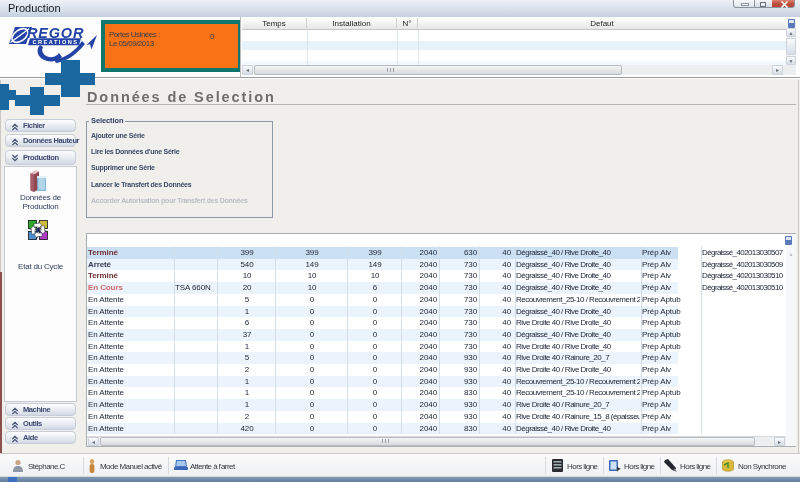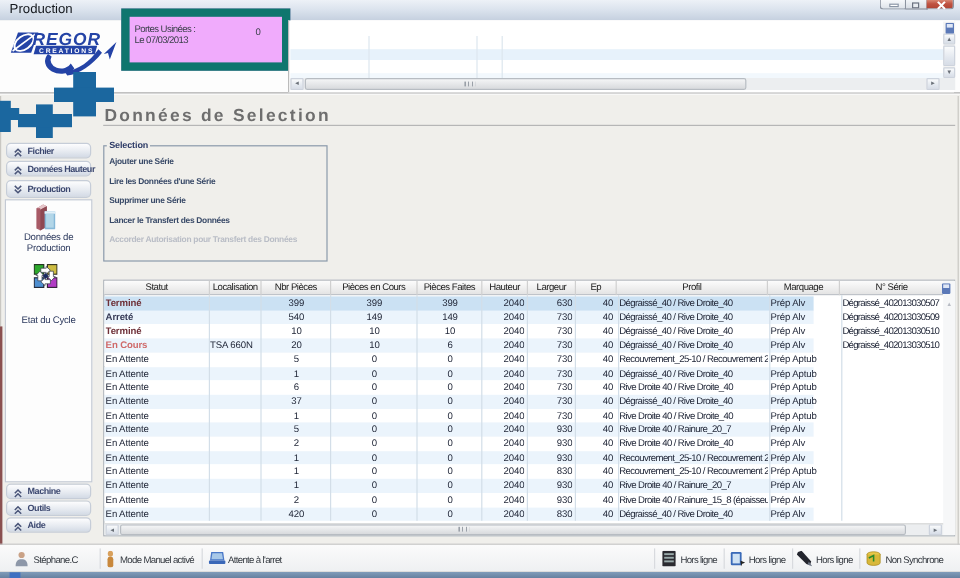--- a/index.html
+++ b/index.html
@@ -15,21 +15,21 @@
   #btnmin { left:733px; width:22px; background:linear-gradient(180deg,#f7f9fb,#dfe4ea); border-radius:0 0 0 3px; }
   #btnmax { left:755px; width:18px; background:linear-gradient(180deg,#f2f5f8,#d8dde4); border-left:none; }
   #btnclose { left:772px; width:23px; background:linear-gradient(180deg,#d98672,#c05342 45%,#b14434); border-left:none; border-radius:0 0 3px 0; }
   #minglyph { left:741px; top:3px; width:8px; height:2.5px; background:#fff; border:0.5px solid #8a95a5; }
   #maxglyph { left:760px; top:1.5px; width:6px; height:5px; border:1px solid #6b7280; background:#e8ecf0; }
 
   
   #band { left:0; top:17px; width:800px; height:61px; background:#fdfdfd; border-bottom:1px solid #9b9b9b; }
 
   
-  #portes { left:101px; top:7px; width:141px; height:52px; background:#f0abfc; border:7px solid #0f766e; font-size:8px; color:#3a3f4a; letter-spacing:-0.5px; }
+  #portes { left:101px; top:20px; width:141px; height:52px; background:#f97316; border:4px solid #0f766e; font-size:8px; color:#3a3f4a; letter-spacing:-0.5px; }
   #portes .l1 { position:absolute; left:4px; top:6px; }
   #portes .l2 { position:absolute; left:4px; top:15px; }
   #portes .v { position:absolute; left:105px; top:8px; letter-spacing:0; }
 
   
   #ttab { left:240px; top:17px; width:555px; height:60px; background:#fff; border-left:1px solid #bbb; }
   #ttab .hd { position:absolute; left:1px; top:1px; width:544px; height:12px;
      background:linear-gradient(180deg,#fff,#e6e6e6); border-bottom:1px solid #c6c6c6; }
   .thc { position:absolute; top:0; height:12px; border-right:1px solid #d2d2d2; font-size:8px; color:#222; text-align:center; line-height:12px; }
   #ttab .r1 { position:absolute; left:1px; top:13px; width:544px; height:11px; background:#fff; }
@@ -111,25 +111,31 @@
   <text x="23" y="17.6" font-size="14.5" font-weight="bold" font-style="italic" fill="#2443a6" font-family="Liberation Sans" letter-spacing="0.8">REGOR</text>
   <polygon points="26,18.2 77,18.2 75,25.2 24,25.2" fill="#2443a6"></polygon>
   <text x="28.5" y="24" font-size="5.6" font-weight="bold" fill="#fff" font-family="Liberation Sans" letter-spacing="1.5">CREATIONS</text>
   <path d="M 36 25 A 11 8.5 0 1 0 58 37 L 55 33 A 8 6.5 0 1 1 39 27 Z" fill="#2443a6"></path>
   <path d="M 50 39.5 C 62 38 71 31 78 21 L 81 24 C 73 34 62 42 52 43 Z" fill="#2443a6"></path>
   <polygon points="93,15 82.5,25 86,24.2 87.5,29.5" fill="#2443a6"></polygon>
 </svg>
 
 <div class="abs" id="portes">
   <div class="l1">Portes Usinées :</div>
-  <div class="l2">Le 07/03/2013</div>
+  <div class="l2">Le 05/09/2013</div>
   <div class="v">0</div>
 </div>
 
 <div class="abs" id="ttab">
+  <div class="hd">
+    <div class="thc" style="left:0;width:65px;">Temps</div>
+    <div class="thc" style="left:65px;width:90px;">Installation</div>
+    <div class="thc" style="left:155px;width:21px;">N°</div>
+    <div class="thc" style="left:176px;width:368px;border-right:none;">Defaut</div>
+  </div>
   <div class="r1"></div>
     <div class="r2"></div>
     <div class="r3"></div>
     <div class="r4"></div>
   <div class="tvline" style="left:66px;"></div>
   <div class="tvline" style="left:156px;"></div>
   <div class="tvline" style="left:177px;"></div>
 
   <svg style="position:absolute;left:546px;top:2px;z-index:3;" width="9" height="10" viewBox="0 0 9 10">
     <rect x="1" y="0" width="7" height="9" rx="1" fill="#5b79b8"></rect>
@@ -227,33 +233,20 @@
 
 <div class="abs" id="selbox"></div>
 <div class="abs" id="sellabel">Selection</div>
 <div class="abs link" style="top:132px;">Ajouter une Série</div>
 <div class="abs link" style="top:148px;">Lire les Données d'une Série</div>
 <div class="abs link" style="top:164px;">Supprimer une Série</div>
 <div class="abs link" style="top:181px;">Lancer le Transfert des Données</div>
 <div class="abs link linkdis" style="top:197px;">Accorder Autorisation pour Transfert des Données</div>
 
 <div class="abs" id="mtab">
-  <div id="mhd">
-    <div class="mhc" style="left:0;width:88px;">Statut</div>
-    <div class="mhc" style="left:88px;width:43px;">Localisation</div>
-    <div class="mhc" style="left:131px;width:58px;">Nbr Pièces</div>
-    <div class="mhc" style="left:189px;width:72px;">Pièces en Cours</div>
-    <div class="mhc" style="left:261px;width:54px;">Pièces Faites</div>
-    <div class="mhc" style="left:315px;width:38px;">Hauteur</div>
-    <div class="mhc" style="left:353px;width:40px;">Largeur</div>
-    <div class="mhc" style="left:393px;width:34px;">Ep</div>
-    <div class="mhc" style="left:427px;width:126px;">Profil</div>
-    <div class="mhc" style="left:553px;width:60px;">Marquage</div>
-    <div class="mhc" style="left:613px;width:86px;border-right:none;">N° Série</div>
-  </div>
   <div id="mrows">
       <div class="mrow" style="top:13px;height:11.7px;background:#cbe1f3;">
         <div class="mc" style="left:1px;width:87px;text-align:left;line-height:11.7px;color:#6e3038;font-weight:bold;">Terminé</div>
         <div class="mc" style="left:88px;width:43px;text-align:left;line-height:11.7px;"></div>
         <div class="mc" style="left:131px;width:58px;text-align:center;line-height:11.7px;">399</div>
         <div class="mc" style="left:189px;width:72px;text-align:center;line-height:11.7px;">399</div>
         <div class="mc" style="left:261px;width:54px;text-align:center;line-height:11.7px;">399</div>
         <div class="mc" style="left:315px;width:35px;text-align:right;line-height:11.7px;">2040</div>
         <div class="mc" style="left:353px;width:37px;text-align:right;line-height:11.7px;">630</div>
         <div class="mc" style="left:393px;width:31px;text-align:right;line-height:11.7px;">40</div>

